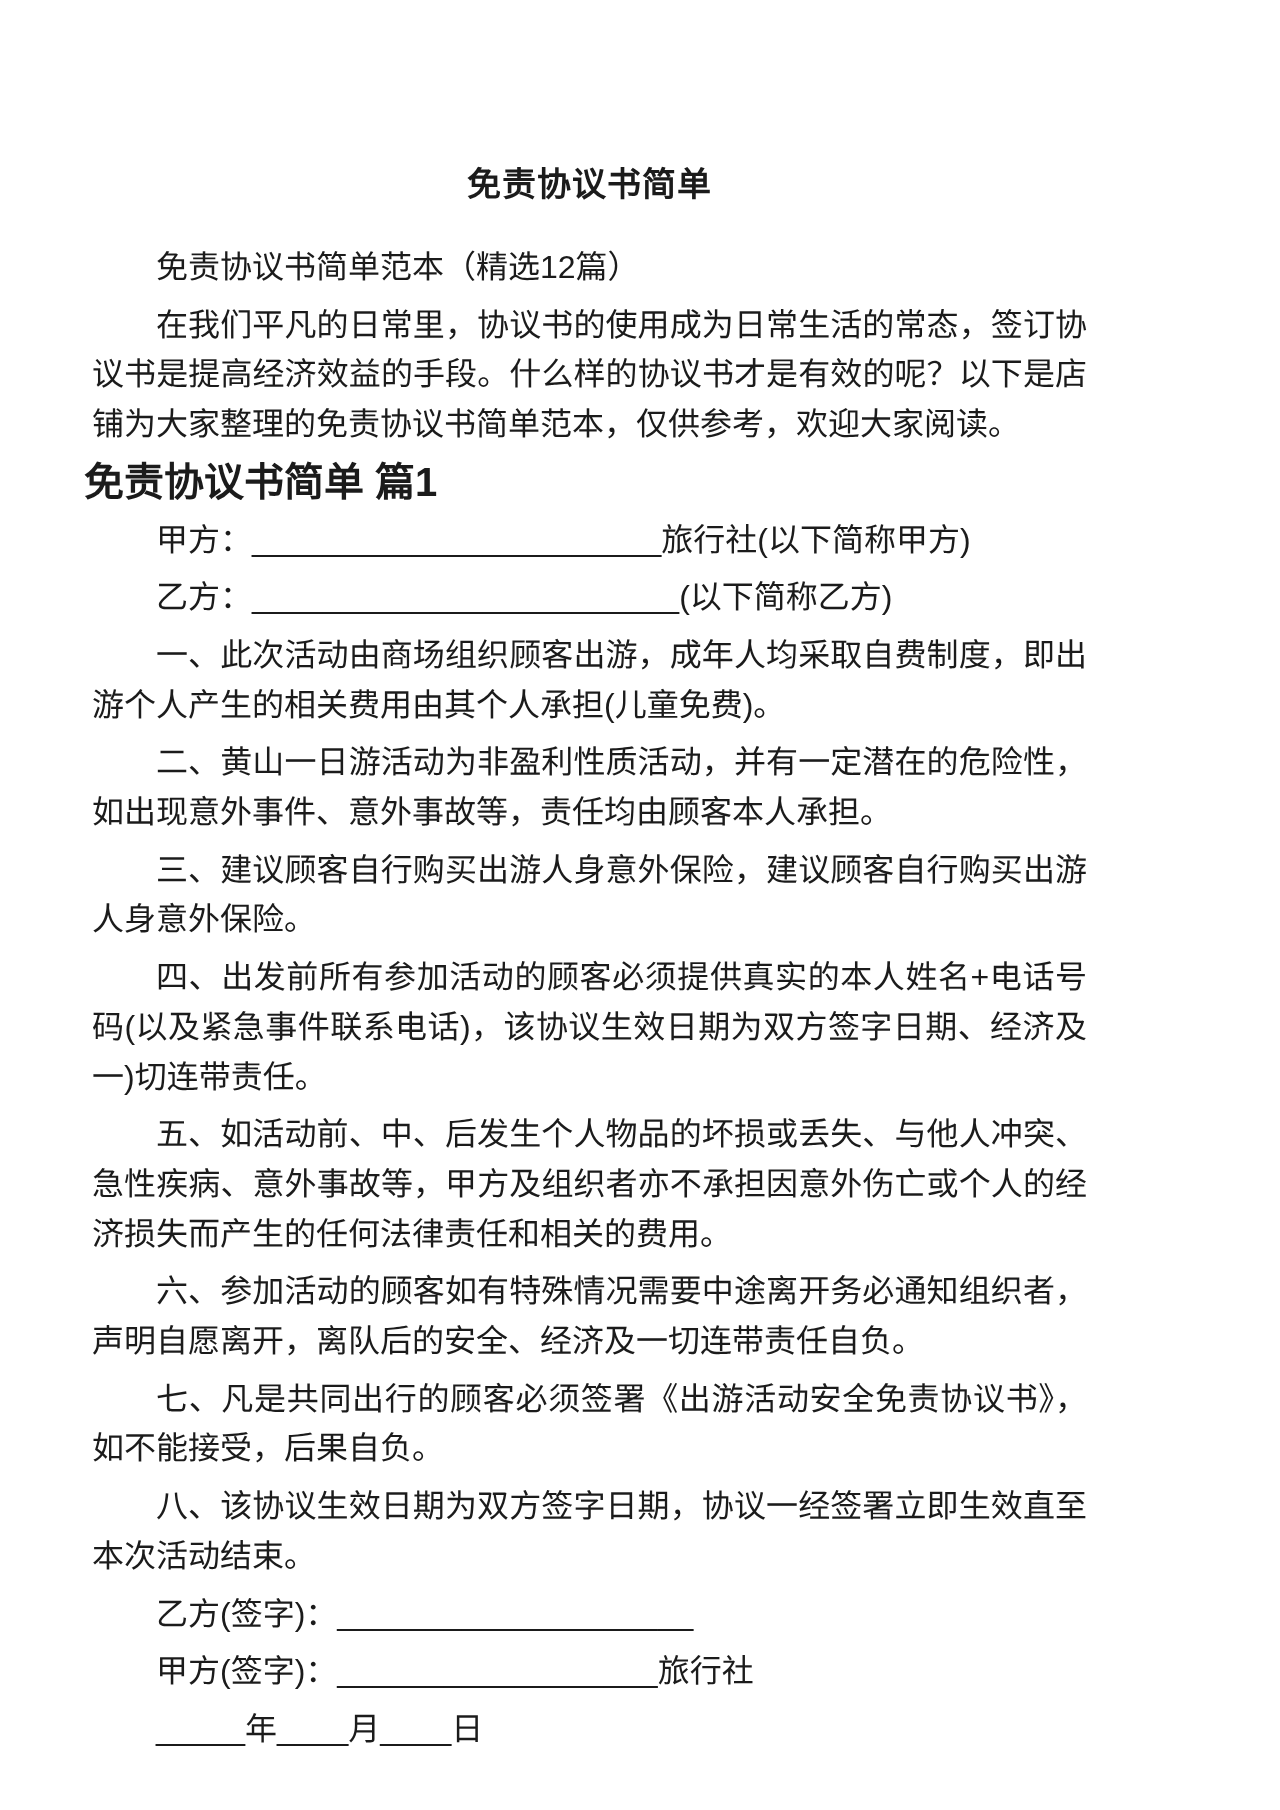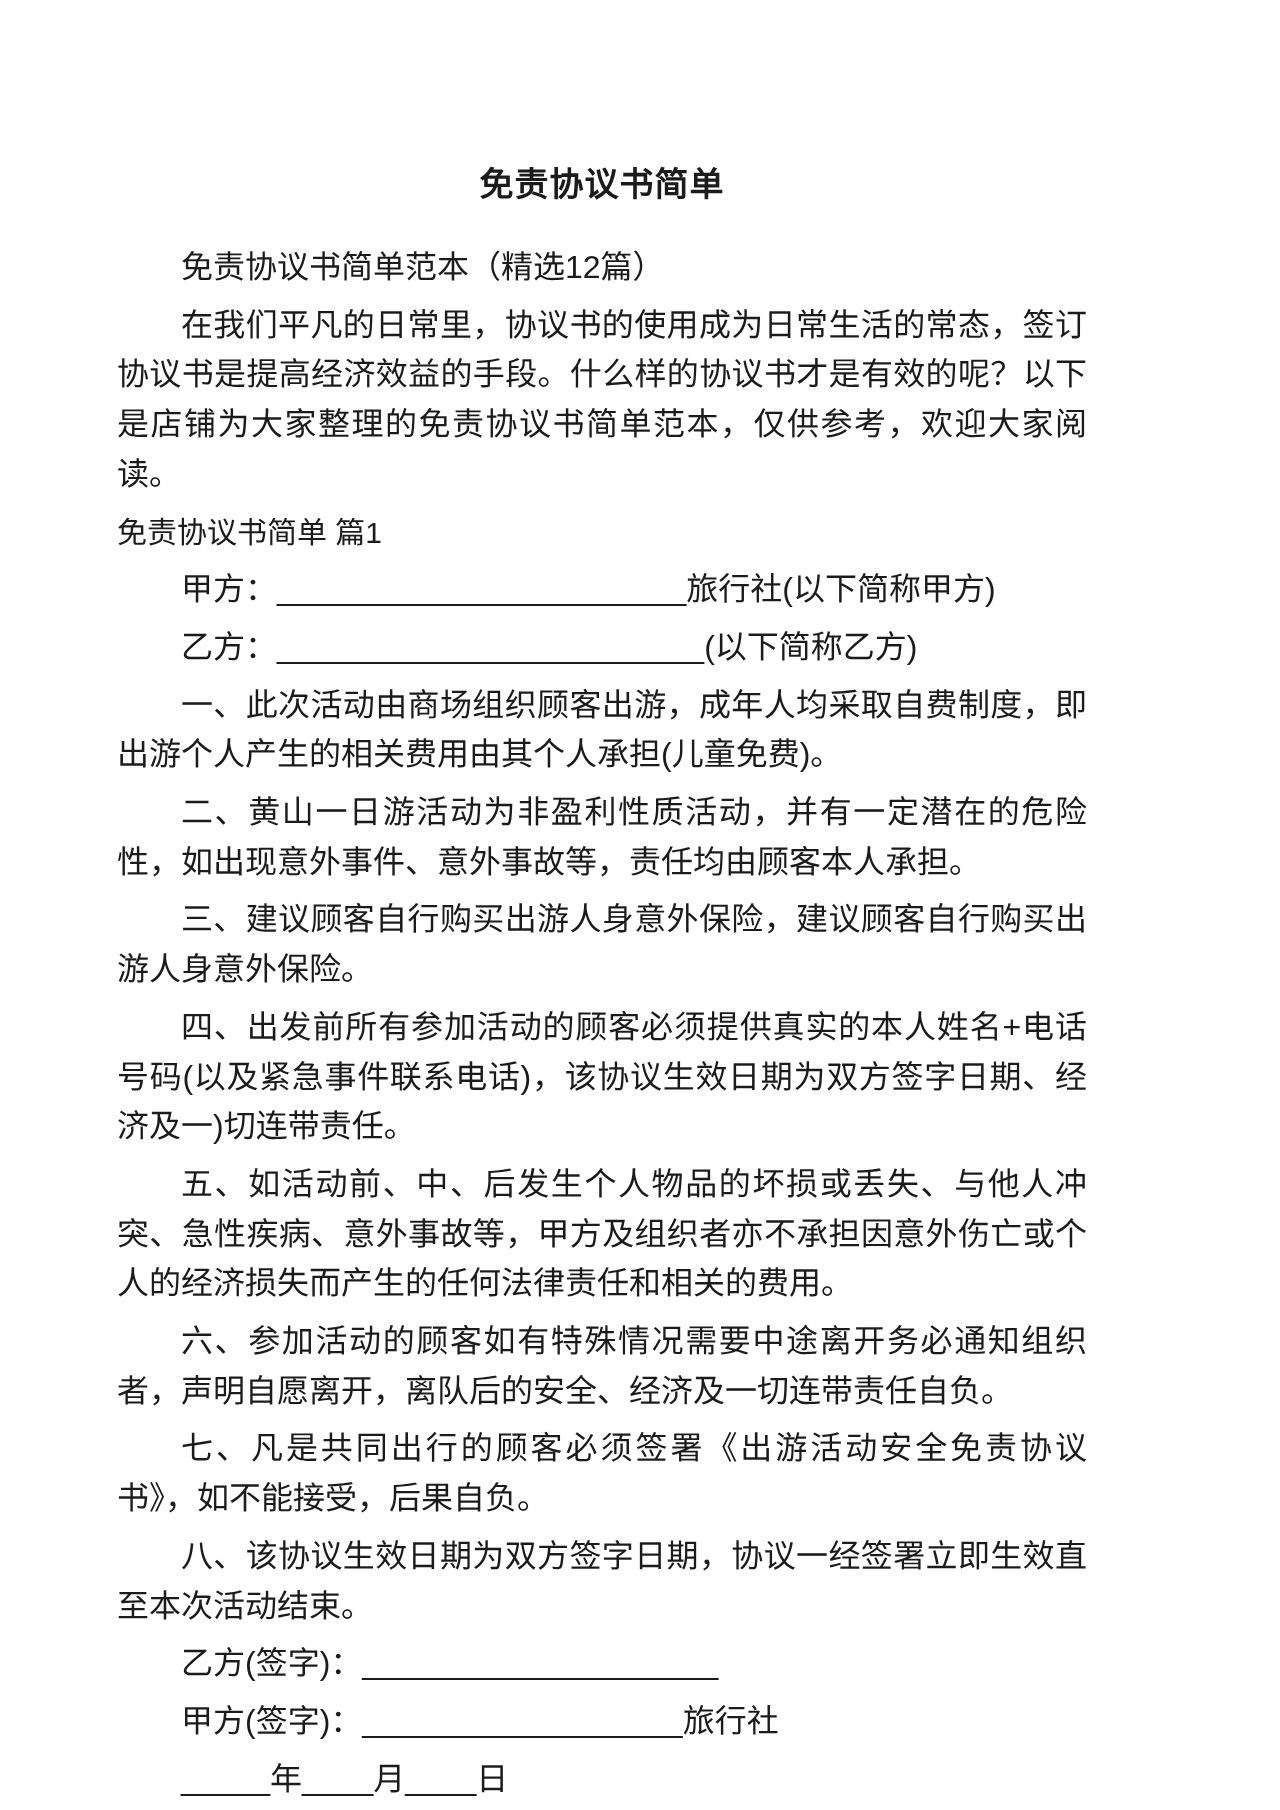--- a/index.html
+++ b/index.html
@@ -10,35 +10,35 @@
   body {
     width: 1280px;
     height: 1810px;
     overflow: hidden;
     font-family: "Liberation Sans", "DejaVu Sans", sans-serif;
     color: #1b1b1b;
   }
   .doc {
     box-sizing: border-box;
     width: 1280px;
-    padding: 159px 185px 0 109px;
+    padding: 159px 185px 0 84px;
   }
   .doc-title {
     font-size: 34px;
     font-weight: 700;
     line-height: 50px;
     text-align: center;
     margin: 0 0 34px 0;
     letter-spacing: 1px;
   }
   .sec-heading {
-    font-size: 30px;
-    font-weight: 400;
+    font-size: 40px;
+    font-weight: 700;
     line-height: 49.7px;
-    margin: 8px;
+    margin: 0;
     text-indent: 0;
   }
   p.line {
     font-size: 32px;
     line-height: 49.7px;
     margin: 8px;
     text-align: justify;
     text-indent: 2em;
     word-break: normal;
     overflow-wrap: break-word;

